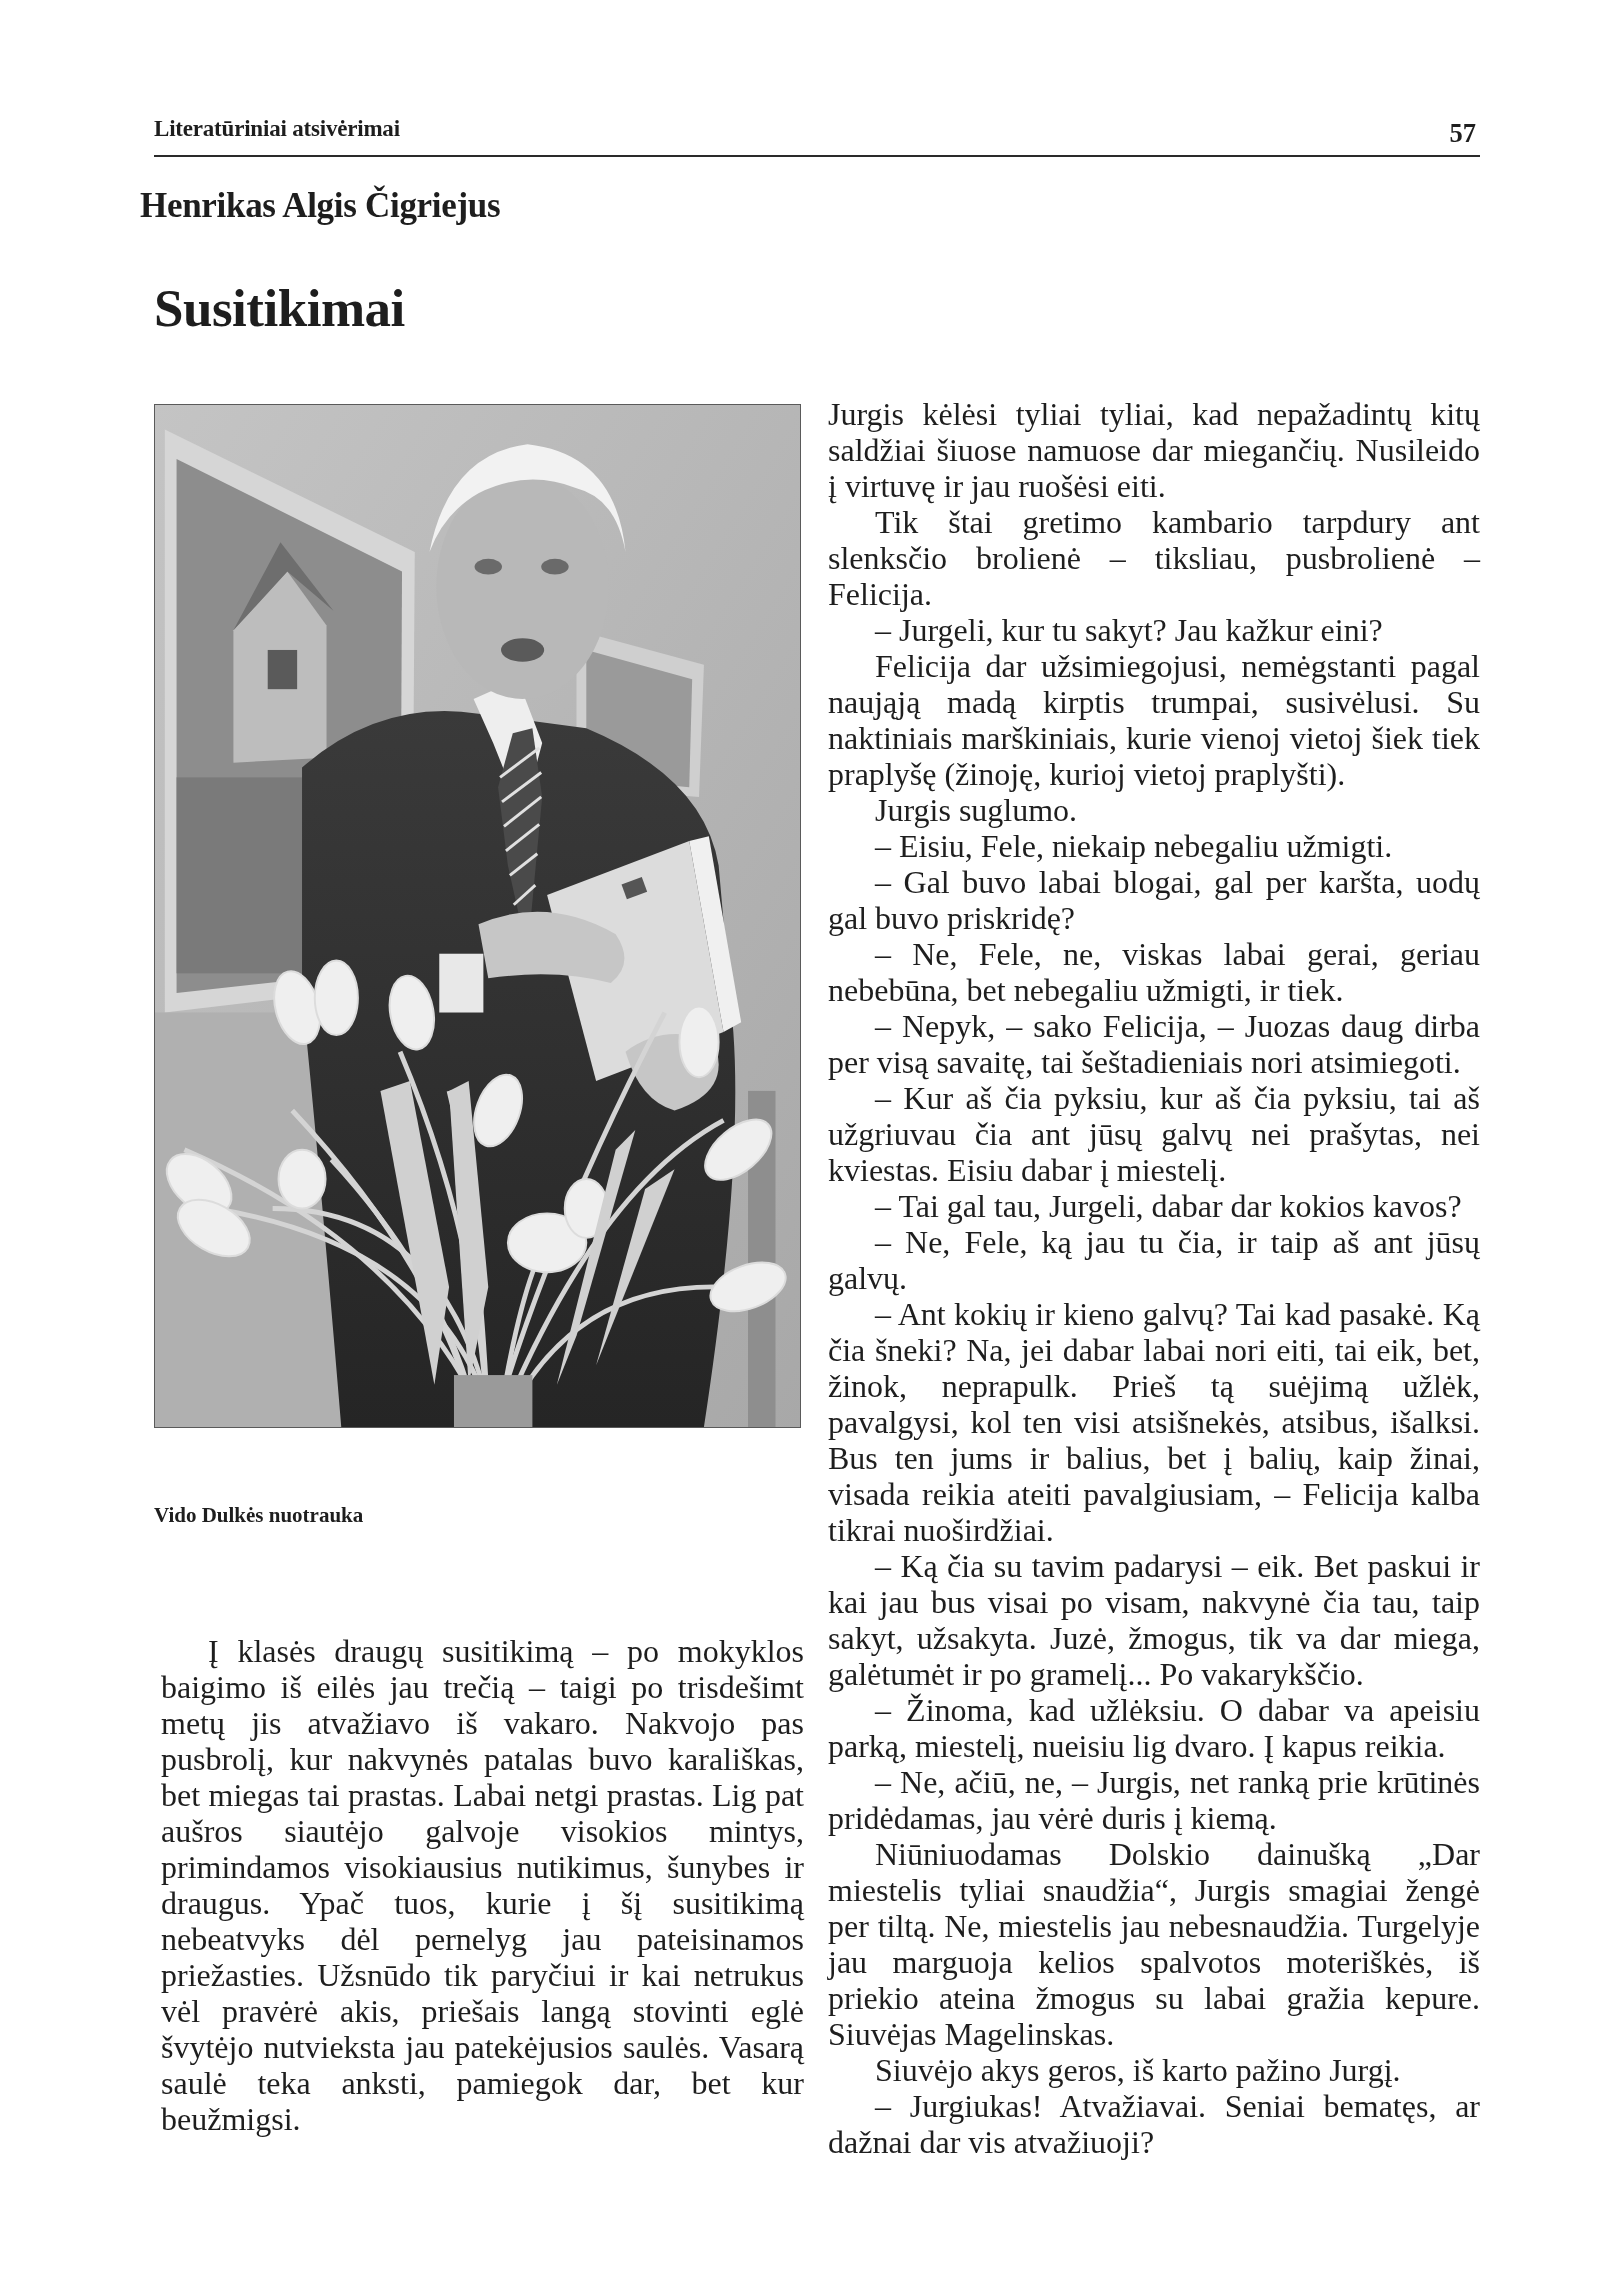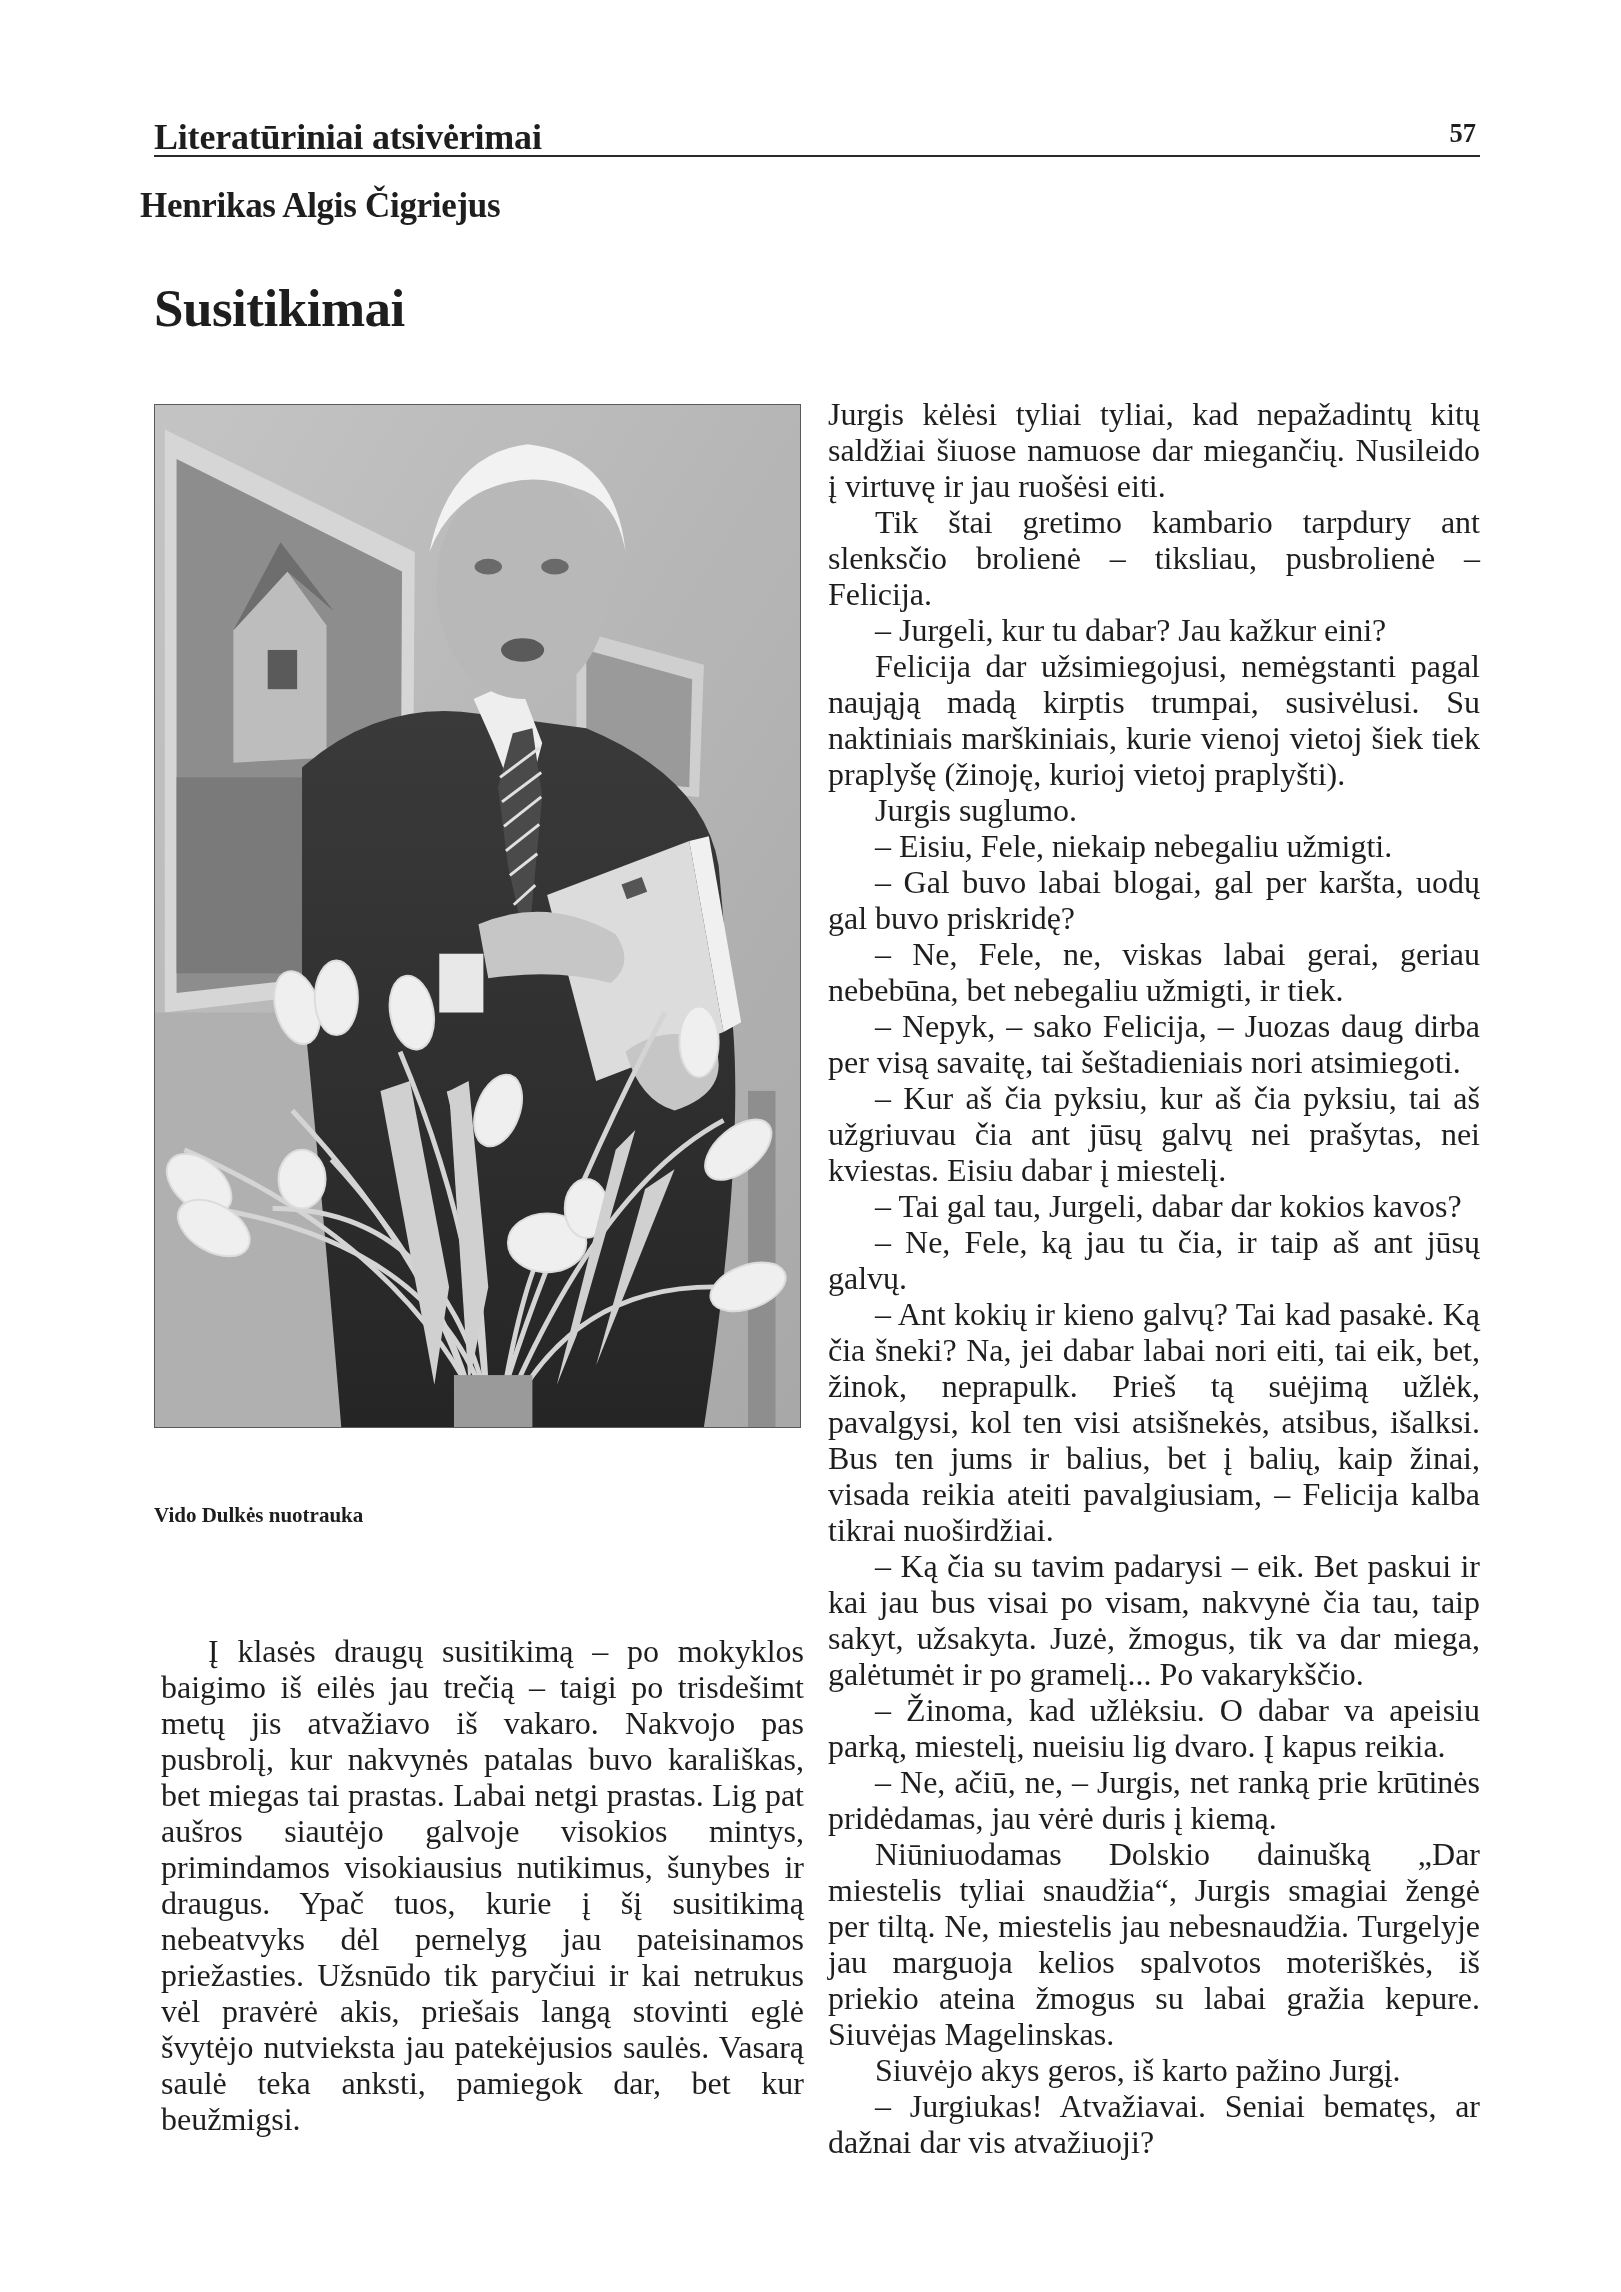--- a/index.html
+++ b/index.html
@@ -21,21 +21,21 @@
       top: 116px;
       width: 1326px;
       height: 39px;
       border-bottom: 2px solid #2a2a2a;
     }
     .running-head .section {
       position: absolute;
       left: 0;
       top: 0;
       font-weight: bold;
-      font-size: 36px;
+      font-size: 23px;
       letter-spacing: -0.2px;
     }
     .running-head .page-no {
       position: absolute;
       right: 3.9px;
       top: 2px;
       font-weight: bold;
       font-size: 26.5px;
     }
     .author {
@@ -214,21 +214,21 @@
 
 <div class="caption">Vido Dulkės nuotrauka</div>
 
 <div class="col col-left">
   <p>Į klasės draugų susitikimą – po mokyklos baigimo iš eilės jau trečią – taigi po trisdešimt metų jis atvažiavo iš vakaro. Nakvojo pas pusbrolį, kur nakvynės patalas buvo karališkas, bet miegas tai prastas. Labai netgi prastas. Lig pat aušros siautėjo galvoje visokios mintys, primindamos visokiausius nutikimus, šunybes ir draugus. Ypač tuos, kurie į šį susitikimą nebeatvyks dėl pernelyg jau pateisinamos priežasties. Užsnūdo tik paryčiui ir kai netrukus vėl pravėrė akis, priešais langą stovinti eglė švytėjo nutvieksta jau patekėjusios saulės. Vasarą saulė teka anksti, pamiegok dar, bet kur beužmigsi.</p>
 </div>
 
 <div class="col col-right">
   <p class="noindent">Jurgis kėlėsi tyliai tyliai, kad nepažadintų kitų saldžiai šiuose namuose dar miegančių. Nusileido į virtuvę ir jau ruošėsi eiti.</p>
   <p>Tik štai gretimo kambario tarpdury ant slenksčio brolienė – tiksliau, pusbrolienė – Felicija.</p>
-  <p>– Jurgeli, kur tu dabar? Jau kažkur eini?</p>
+  <p>– Jurgeli, kur tu sakyt? Jau kažkur eini?</p>
   <p>Felicija dar užsimiegojusi, nemėgstanti pagal naująją madą kirptis trumpai, susivėlusi. Su naktiniais marškiniais, kurie vienoj vietoj šiek tiek praplyšę (žinoję, kurioj vietoj praplyšti).</p>
   <p>Jurgis suglumo.</p>
   <p>– Eisiu, Fele, niekaip nebegaliu užmigti.</p>
   <p>– Gal buvo labai blogai, gal per karšta, uodų gal buvo priskridę?</p>
   <p>– Ne, Fele, ne, viskas labai gerai, geriau nebebūna, bet nebegaliu užmigti, ir tiek.</p>
   <p>– Nepyk, – sako Felicija, – Juozas daug dirba per visą savaitę, tai šeštadieniais nori atsimiegoti.</p>
   <p>– Kur aš čia pyksiu, kur aš čia pyksiu, tai aš užgriuvau čia ant jūsų galvų nei prašytas, nei kviestas. Eisiu dabar į miestelį.</p>
   <p>– Tai gal tau, Jurgeli, dabar dar kokios kavos?</p>
   <p>– Ne, Fele, ką jau tu čia, ir taip aš ant jūsų galvų.</p>
   <p>– Ant kokių ir kieno galvų? Tai kad pasakė. Ką čia šneki? Na, jei dabar labai nori eiti, tai eik, bet, žinok, neprapulk. Prieš tą suėjimą užlėk, pavalgysi, kol ten visi atsišnekės, atsibus, išalksi. Bus ten jums ir balius, bet į balių, kaip žinai, visada reikia ateiti pavalgiusiam, – Felicija kalba tikrai nuoširdžiai.</p>

